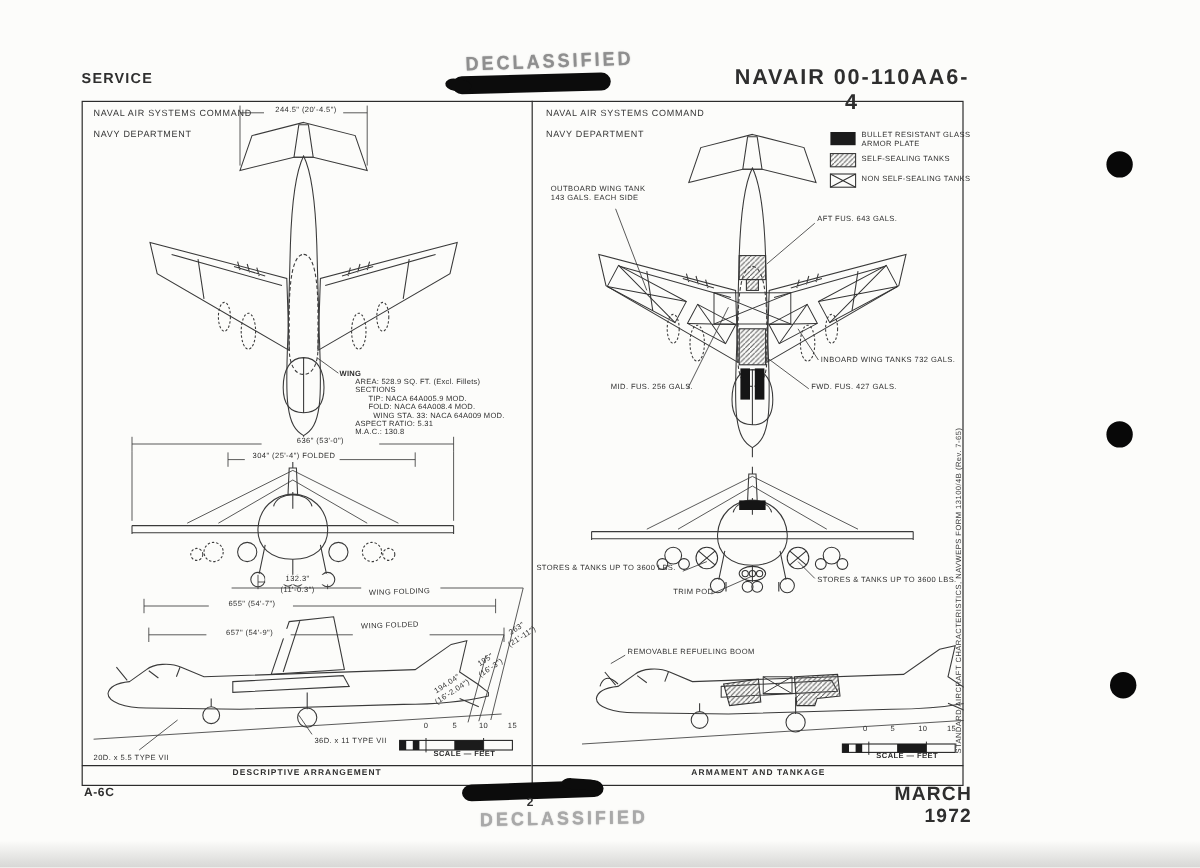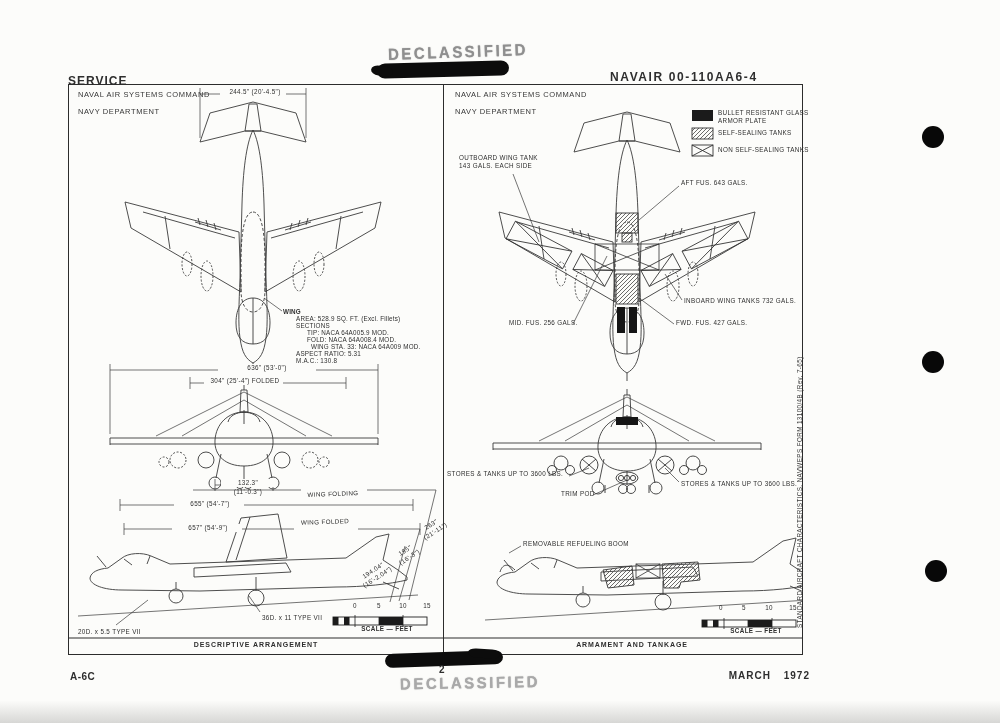--- a/index.html
+++ b/index.html
@@ -4,21 +4,21 @@
 <style>
   html,body{margin:0;padding:0;background:#e9e9e7;}
   #page{position:relative;width:1000px;height:723px;background:#fcfcfa;overflow:hidden;
         font-family:"Liberation Sans",sans-serif;color:#2e2e2e;}
   .lbl{position:absolute;font-size:6.3px;line-height:8px;letter-spacing:.35px;color:#2e2e2e;white-space:nowrap;}
   .c{text-align:center;}
   .bg{background:#fcfcfa;}
   .b{font-weight:700;}
   .rot2{transform:rotate(-2deg);}
   .rot33{transform:rotate(-33deg);white-space:normal;line-height:7.5px;}
-  .hdr{position:absolute;font-weight:700;letter-spacing:1px;margin-top:16px;}
+  .hdr{position:absolute;font-weight:700;letter-spacing:1px;}
   .stamp{position:absolute;font-weight:700;letter-spacing:2.5px;font-size:15px;
          transform:rotate(-2deg) scaleY(1.08);text-shadow:0 0 1px rgba(130,130,130,.8);}
   .blob{position:absolute;background:#0c0c0c;border-radius:8px/50%;}
   .hole{position:absolute;width:22px;height:22px;border-radius:50%;background:#080808;}
   .mainbox{position:absolute;left:68px;top:84px;width:735px;height:571px;border:1.6px solid #2c2c2c;box-sizing:border-box;}
   .divider{position:absolute;left:443px;top:84px;height:571px;border-left:1.4px solid #2c2c2c;}
   .vtext{position:absolute;left:796px;top:628px;width:298px;transform:rotate(-90deg);transform-origin:0 0;
          font-size:6.3px;letter-spacing:.4px;color:#3a3a3a;}
   .edge{position:absolute;left:0;top:701px;width:100%;height:22px;
         background:linear-gradient(#fbfbf9,#d7d7d5);}
@@ -27,21 +27,21 @@
   .agency{font-size:7.5px;letter-spacing:.6px;color:#363636;}
   .wingdata{font-size:6.3px;line-height:7.2px;letter-spacing:.2px;}
   .num{font-size:6.3px;}
 </style>
 </head>
 <body>
 
 <div id="page">
 
   <div class="hdr" style="left:68px;top:58px;font-size:12px;">SERVICE</div>
-  <div class="hdr" style="left:610px;top:54px;width:200px;text-align:left;font-size:12px;letter-spacing:1.6px;">NAVAIR 00-110AA6-4</div>
+  <div class="hdr" style="left:610px;top:54px;width:200px;text-align:center;font-size:18px;letter-spacing:1.6px;">NAVAIR 00-110AA6-4</div>
   <div class="stamp" style="left:388px;top:43px;color:#8f8f8f;">DECLASSIFIED</div>
   <div class="blob" style="left:377px;top:62px;width:132px;height:15px;transform:rotate(-1.5deg);"></div>
   <div class="blob" style="left:371px;top:66px;width:22px;height:10px;transform:rotate(8deg);"></div>
 
   <div class="mainbox"></div>
   <div class="divider"></div>
 
   <svg style="left:68px;top:84px;" width="375" height="571" viewBox="0 0 375 571">
     <defs>
       <pattern id="hatch" patternUnits="userSpaceOnUse" width="4" height="4">
@@ -293,21 +293,21 @@
   <div class="lbl num c" style="left:717px;top:604px;width:8px;">0</div>
   <div class="lbl num c" style="left:740px;top:604px;width:8px;">5</div>
   <div class="lbl num c" style="left:762px;top:604px;width:14px;">10</div>
   <div class="lbl num c" style="left:786px;top:604px;width:14px;">15</div>
   <div class="lbl c b" style="left:712px;top:627px;width:88px;">SCALE — FEET</div>
   <div class="lbl c caption" style="left:532px;top:641px;width:200px;">ARMAMENT AND TANKAGE</div>
 
   <div class="vtext">STANDARD AIRCRAFT CHARACTERISTICS, NAVWEPS FORM 13100/4B (Rev. 7-65)</div>
 
   <div class="hdr" style="left:70px;top:655px;font-size:10px;letter-spacing:.5px;">A-6C</div>
-  <div class="hdr" style="left:700px;top:654px;width:110px;text-align:right;font-size:10px;word-spacing:9px;">MARCH 1972</div>
+  <div class="hdr" style="left:700px;top:654px;width:110px;text-align:right;font-size:16px;word-spacing:9px;">MARCH 1972</div>
   <div class="blob" style="left:385px;top:652px;width:118px;height:14px;transform:rotate(-2deg);"></div>
   <div class="blob" style="left:468px;top:649px;width:32px;height:9px;transform:rotate(4deg);"></div>
   <div class="lbl c b" style="left:436px;top:666px;width:12px;font-size:10px;">2</div>
   <div class="stamp" style="left:400px;top:674px;color:#a9a9a9;transform:rotate(-1deg) scaleY(1.05);">DECLASSIFIED</div>
 
   <div class="hole" style="left:922px;top:126px;"></div>
   <div class="hole" style="left:922px;top:351px;"></div>
   <div class="hole" style="left:925px;top:560px;"></div>
 
   <div class="edge"></div>

